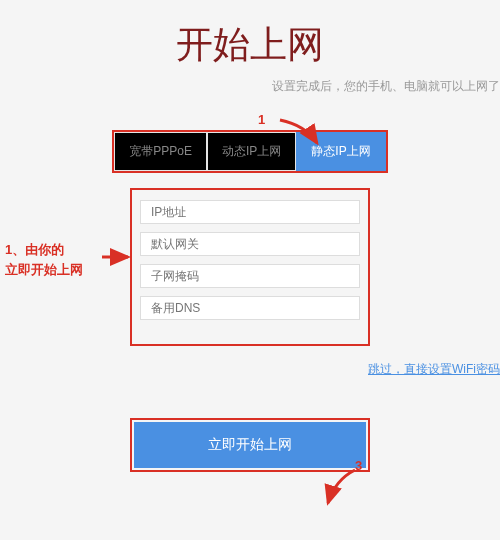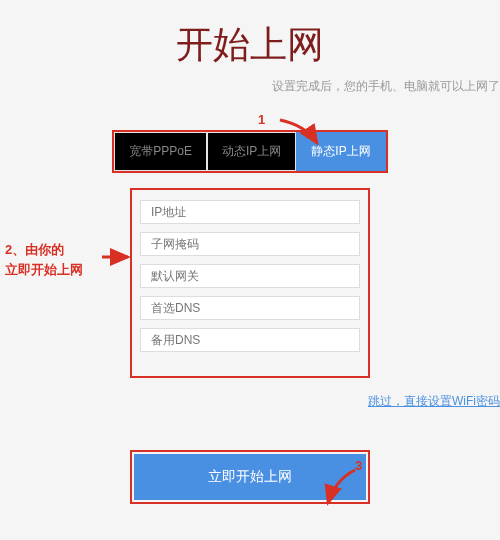--- a/index.html
+++ b/index.html
@@ -134,39 +134,38 @@
       </svg>
   </div>
 
   <div class="tabs">
     <div class="tab">宽带PPPoE</div>
     <div class="tab">动态IP上网</div>
     <div class="tab active">静态IP上网</div>
   </div>
 
   <div class="annot annot-2">
-    <span>2、由你的</span><br>
+    <span>1、由你的</span><br>
     <span>立即开始上网</span>
   </div>
   <div class="arrow arrow-2">
     <svg width="35" height="20">
         <defs>
           <marker id="ah2" markerWidth="8" markerHeight="8" refX="6" refY="3" orient="auto">
             <path d="M0,0 L7,3 L0,6 Z" fill="#d93025"></path>
           </marker>
         </defs>
         <path d="M2,10 L28,10" stroke="#d93025" stroke-width="3" fill="none" marker-end="url(#ah2)"></path>
       </svg>
   </div>
 
   <div class="form-box">
     <input class="input-field" placeholder="IP地址" style="">
+    <input class="input-field" placeholder="默认网关" style="">
     <input class="input-field" placeholder="子网掩码" style="">
-    <input class="input-field" placeholder="默认网关" style="">
-    <input class="input-field" placeholder="首选DNS" style="">
     <input class="input-field" placeholder="备用DNS" style="">
   </div>
 
   <a class="skip-link">跳过，直接设置WiFi密码</a>
 
   <div class="annot annot-3">3</div>
   <div class="arrow arrow-3">
     <svg width="40" height="45">
         <defs>
           <marker id="ah3" markerWidth="8" markerHeight="8" refX="6" refY="3" orient="auto">

